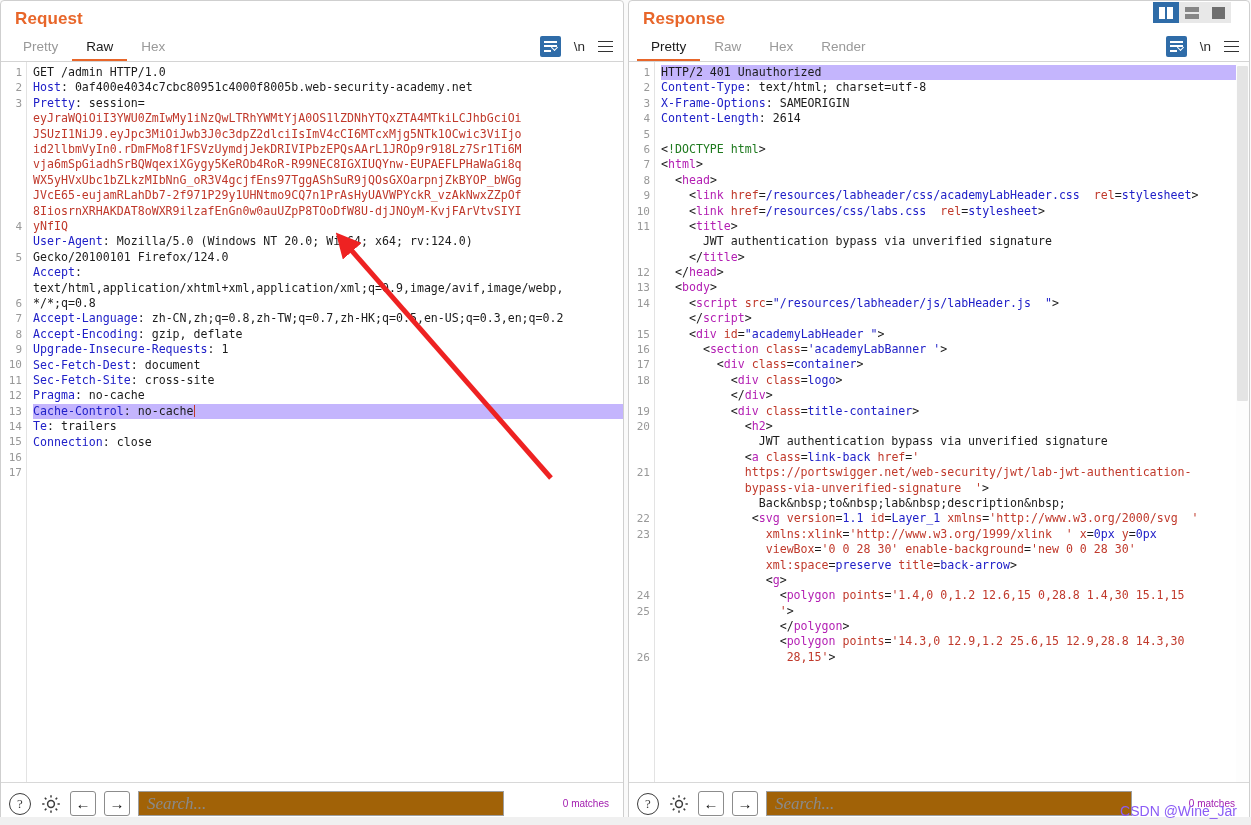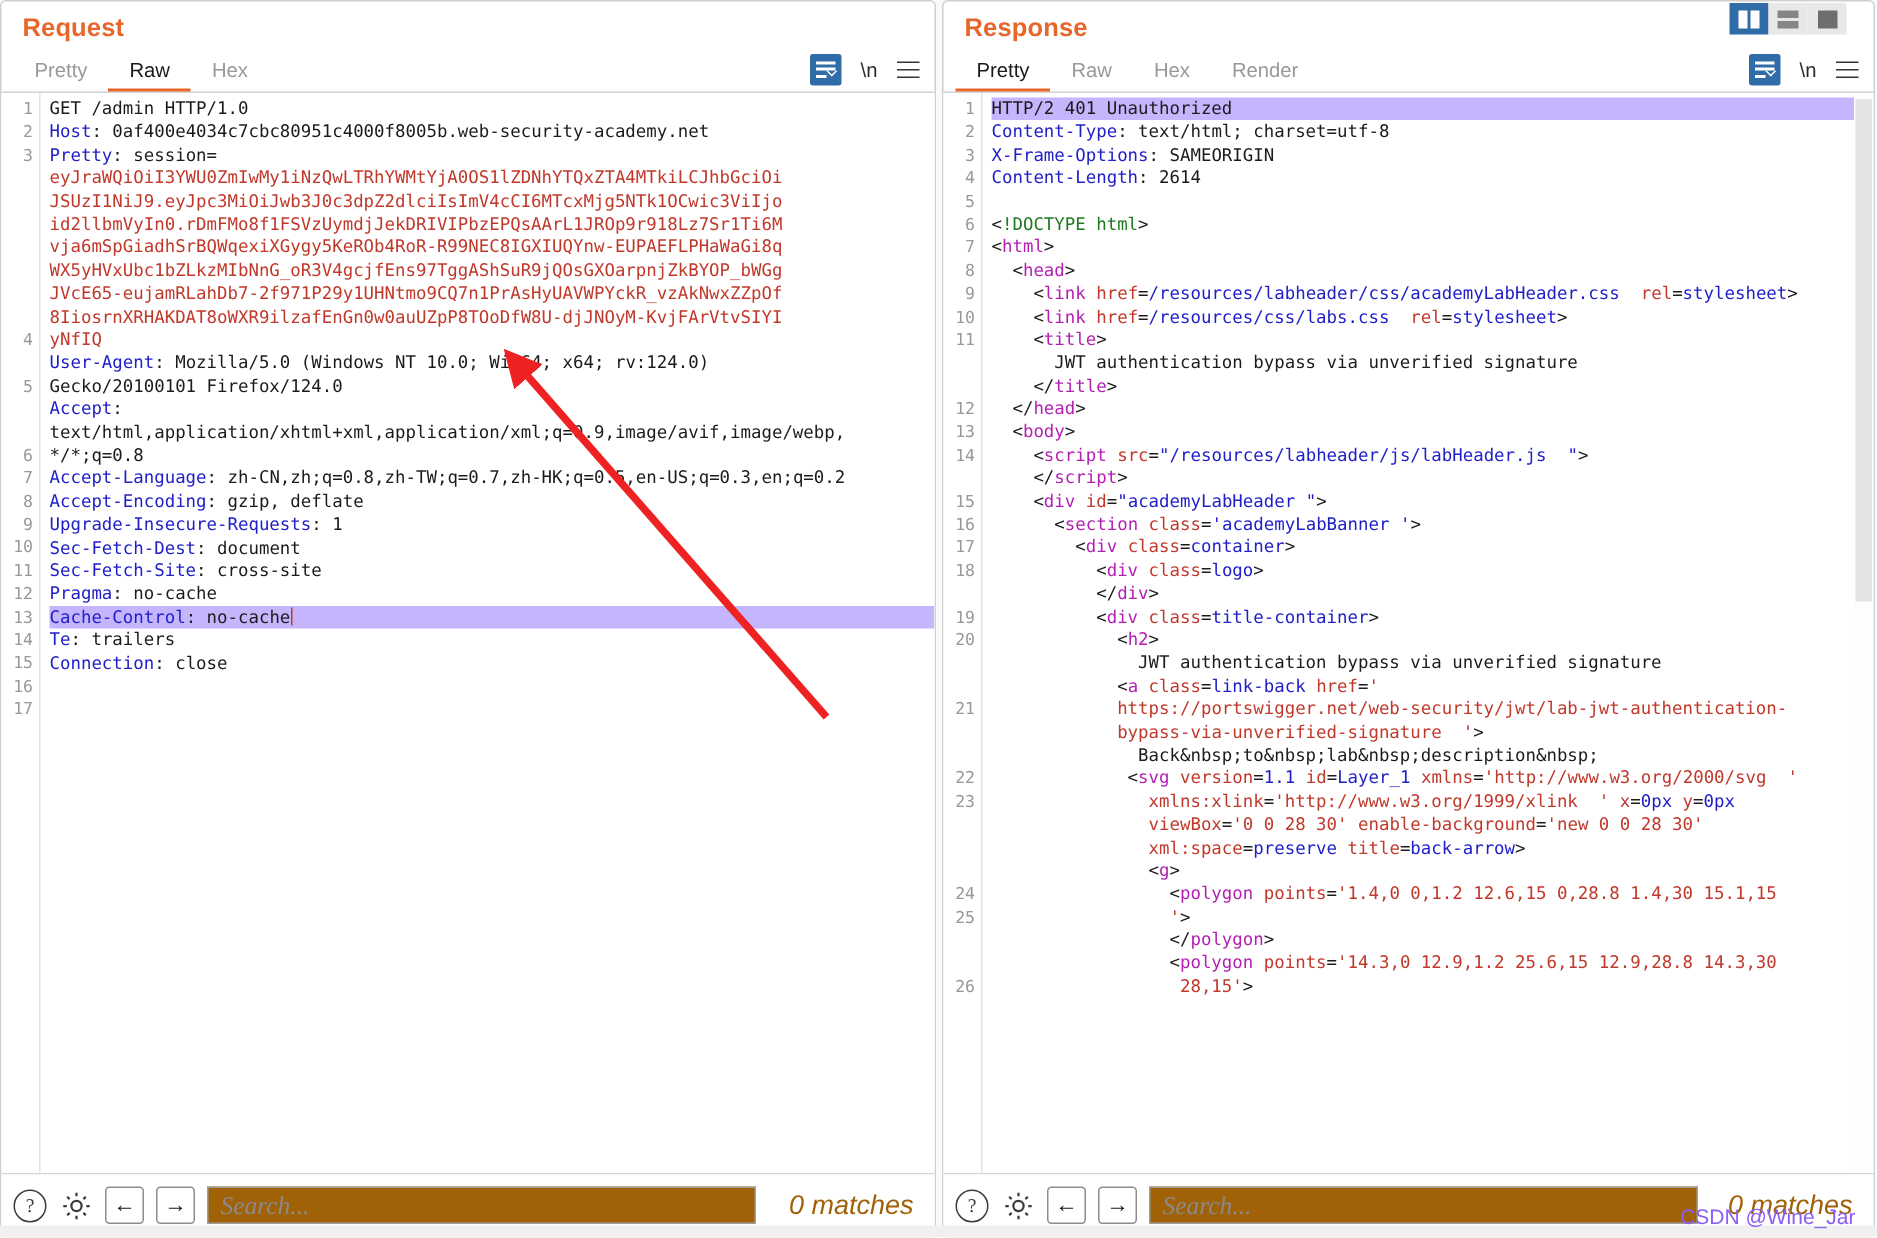--- a/index.html
+++ b/index.html
@@ -236,25 +236,24 @@
     font-size: 17px;
     padding: 0 8px;
     color: #111;
     font-family: "Liberation Serif", serif;
     font-style: italic;
     max-width: 366px;
   }
   .searchbox::placeholder { color: #8a8a8a; font-style: italic; }
   .matches {
     margin-left: auto;
-    font-size: 18px;
-    color: #a16207;
+    font-size: 10px;
+    color: #a21caf;
     white-space: nowrap;
     padding-right: 4px;
-    font-style: italic;
   }
 
   
   .arrow-svg {
     position: absolute;
     left: 0; top: 0;
     width: 1251px; height: 825px;
     pointer-events: none;
     z-index: 30;
   }
@@ -350,21 +349,21 @@
           <div>14</div>
           <div>15</div>
         <div>16</div>
           <div>17</div>
       </div>
       <div class="code">
         <div class="ln"><span class="plain">GET /admin HTTP/1.0</span></div>
         <div class="ln"><span class="hdr-name">Host</span><span class="plain">: </span><span class="plain">0af400e4034c7cbc80951c4000f8005b.web-security-academy.net</span></div>
         <div class="ln"><span class="hdr-name">Pretty</span><span class="plain">: </span><span class="plain">session=</span></div>
         <div class="jwtblock">eyJraWQiOiI3YWU0ZmIwMy1iNzQwLTRhYWMtYjA0OS1lZDNhYTQxZTA4MTkiLCJhbGciOiJSUzI1NiJ9.eyJpc3MiOiJwb3J0c3dpZ2dlciIsImV4cCI6MTcxMjg5NTk1OCwic3ViIjoid2llbmVyIn0.rDmFMo8f1FSVzUymdjJekDRIVIPbzEPQsAArL1JROp9r918Lz7Sr1Ti6Mvja6mSpGiadhSrBQWqexiXGygy5KeROb4RoR-R99NEC8IGXIUQYnw-EUPAEFLPHaWaGi8qWX5yHVxUbc1bZLkzMIbNnG_oR3V4gcjfEns97TggAShSuR9jQOsGXOarpnjZkBYOP_bWGgJVcE65-eujamRLahDb7-2f971P29y1UHNtmo9CQ7n1PrAsHyUAVWPYckR_vzAkNwxZZpOf8IiosrnXRHAKDAT8oWXR9ilzafEnGn0w0auUZpP8TOoDfW8U-djJNOyM-KvjFArVtvSIYIyNfIQ</div>
-        <div class="ln"><span class="hdr-name">User-Agent</span><span class="plain">: </span><span class="plain">Mozilla/5.0 (Windows NT 10.0; Win64; x64; rv:124.0)</span></div>
+        <div class="ln"><span class="hdr-name">User-Agent</span><span class="plain">: </span><span class="plain">Mozilla/5.0 (Windows NT 20.0; Win64; x64; rv:124.0)</span></div>
         <div class="ln"><span class="plain">Gecko/20100101 Firefox/124.0</span></div>
         <div class="ln"><span class="hdr-name">Accept</span><span class="plain">: </span></div>
         <div class="ln"><span class="plain">text/html,application/xhtml+xml,application/xml;q=0.9,image/avif,image/webp,</span></div>
         <div class="ln"><span class="plain">*/*;q=0.8</span></div>
         <div class="ln"><span class="hdr-name">Accept-Language</span><span class="plain">: </span><span class="plain">zh-CN,zh;q=0.8,zh-TW;q=0.7,zh-HK;q=0.5,en-US;q=0.3,en;q=0.2</span></div>
         <div class="ln"><span class="hdr-name">Accept-Encoding</span><span class="plain">: </span><span class="plain">gzip, deflate</span></div>
         <div class="ln"><span class="hdr-name">Upgrade-Insecure-Requests</span><span class="plain">: </span><span class="plain">1</span></div>
         <div class="ln"><span class="hdr-name">Sec-Fetch-Dest</span><span class="plain">: </span><span class="plain">document</span></div>
         <div class="ln"><span class="hdr-name">Sec-Fetch-Site</span><span class="plain">: </span><span class="plain">cross-site</span></div>
         <div class="ln"><span class="hdr-name">Pragma</span><span class="plain">: </span><span class="plain">no-cache</span></div>

